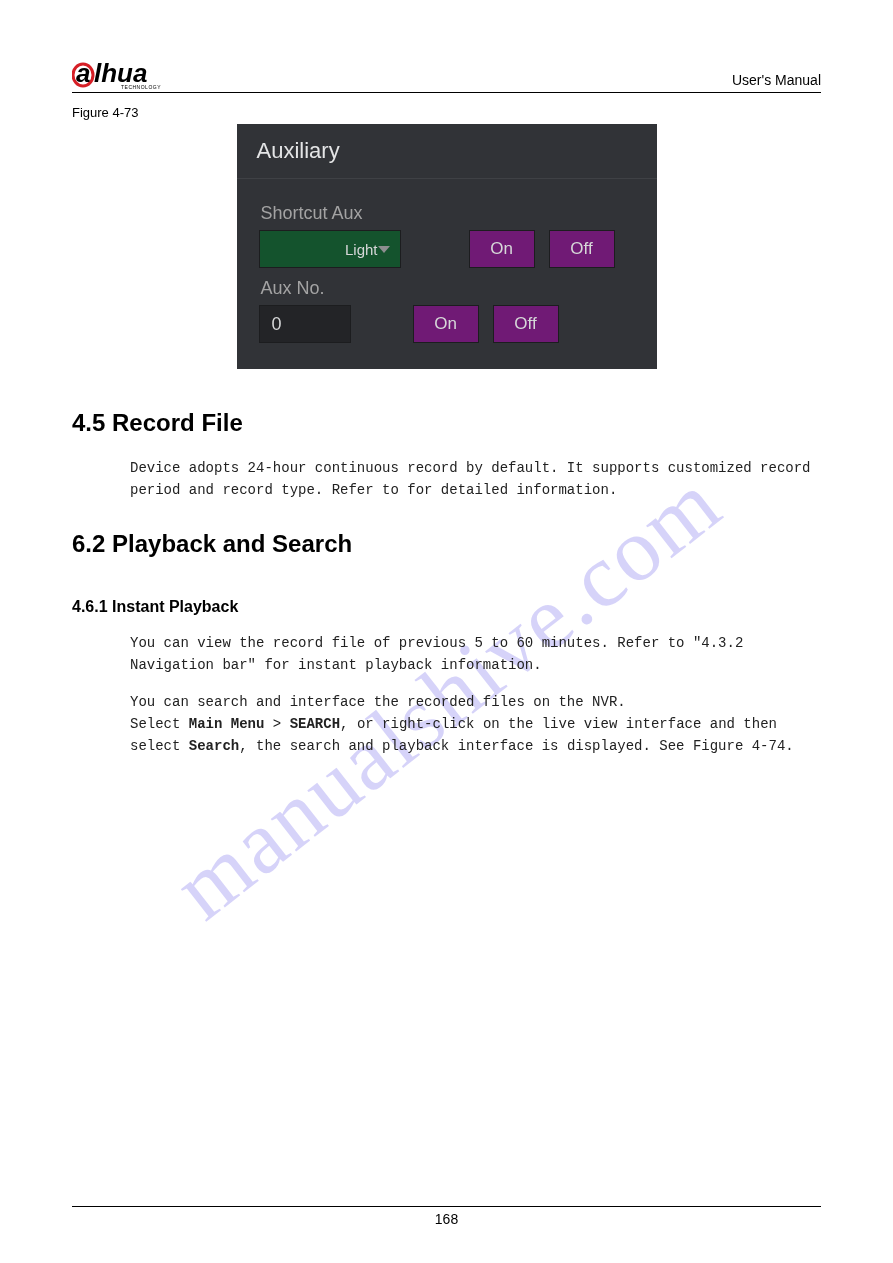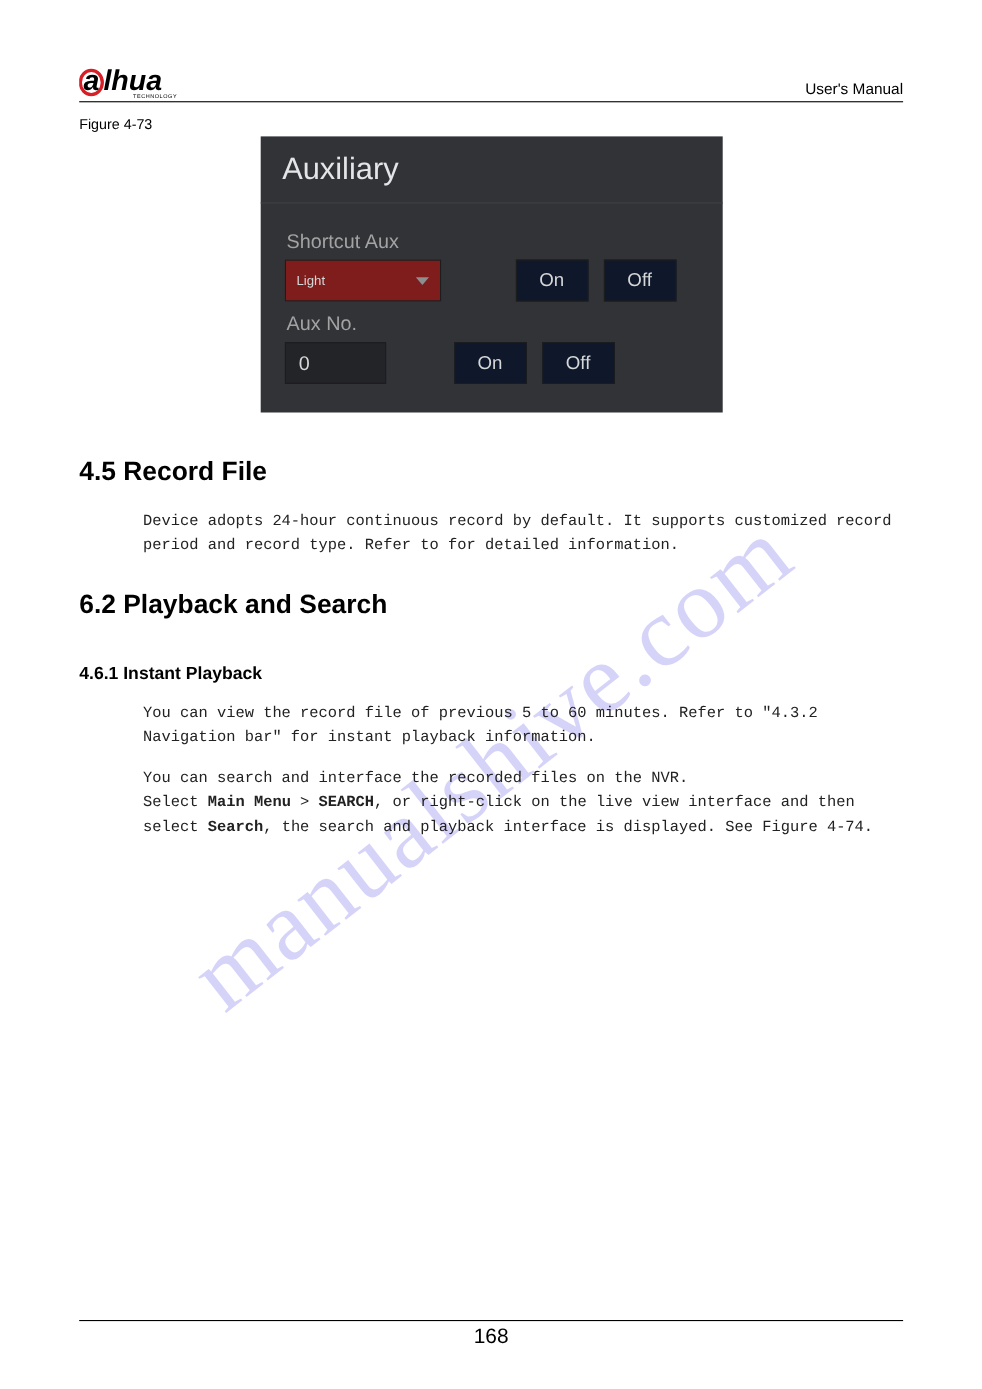--- a/index.html
+++ b/index.html
@@ -39,21 +39,21 @@
     margin-bottom: 4px;
   }
   .ui-panel {
     width: 420px;
     margin: 0 auto 40px auto;
     background: #313337;
     color: #c9cacc;
     padding-bottom: 20px;
   }
   .ui-title {
-    font-size: 28px;
+    font-size: 22px;
     font-weight: 400;
     color: #e4e5e6;
     padding: 14px 20px 14px 20px;
     border-bottom: 1px solid #3f4145;
   }
   .ui-body {
     padding: 14px 22px 0 22px;
   }
   .ui-label {
     font-size: 18px;
@@ -62,27 +62,27 @@
   }
   .ui-row {
     display: flex;
     align-items: center;
     gap: 14px;
     margin-bottom: 6px;
   }
   .ui-select {
     width: 142px;
     height: 38px;
-    background: #7f1d1d;
+    background: #14532d;
     border: 1px solid #1c1d1f;
     color: #d6d7d8;
-    font-size: 12px;
-    display: flex;
-    align-items: center;
-    justify-content: space-between;
+    font-size: 15px;
+    display: flex;
+    align-items: center;
+    justify-content: flex-end;
     padding: 0 10px;
   }
   .ui-caret {
     width: 0; height: 0;
     border-left: 6px solid transparent;
     border-right: 6px solid transparent;
     border-top: 7px solid #8d8e90;
   }
   .ui-input {
     width: 92px;
@@ -92,21 +92,21 @@
     color: #d6d7d8;
     font-size: 18px;
     display: flex;
     align-items: center;
     padding: 0 12px;
     margin-right: 48px;
   }
   .ui-btn {
     width: 66px;
     height: 38px;
-    background: #0f172a;
+    background: #701a75;
     border: 1px solid #1c1d1f;
     color: #d6d7d8;
     font-size: 17px;
     display: flex;
     align-items: center;
     justify-content: center;
   }
   .spacer-40 { width: 40px; }
   .h1 {
     font-size: 24px;
@@ -142,21 +142,21 @@
     z-index: 0;
   }
   .content { position: relative; z-index: 1; }
   .footer {
     position: absolute;
     bottom: 36px;
     left: 72px;
     right: 72px;
     border-top: 1px solid #000;
     text-align: center;
-    font-size: 19px;
+    font-size: 14px;
     padding-top: 4px;
   }
 </style>
 </head>
 <body>
 
 <div class="page">
   <div class="watermark">manualshive.com</div>
 
   <div class="content">

